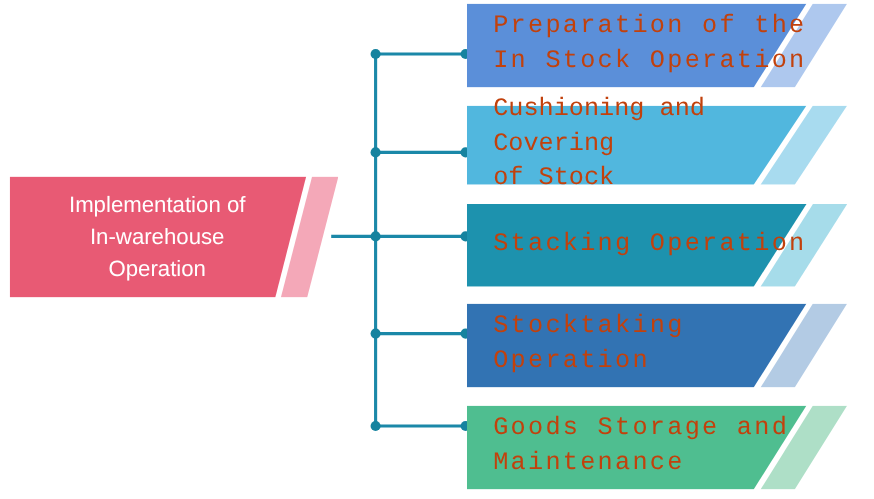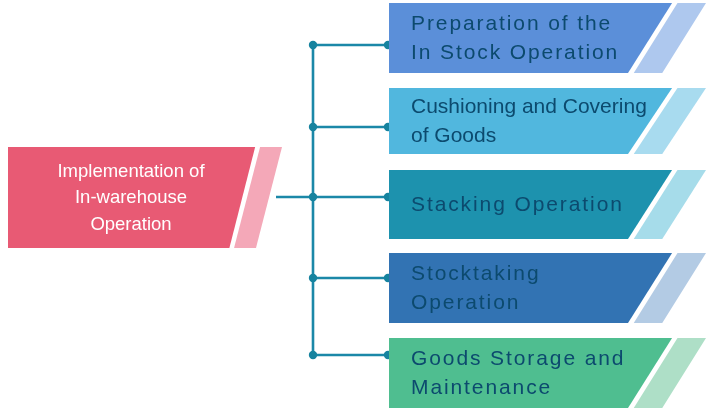--- a/index.html
+++ b/index.html
@@ -83,22 +83,22 @@
   }
   .leaf-label {
     position: absolute;
     left: 22px;
     top: 0;
     width: 262px;
     height: 100%;
     display: flex;
     flex-direction: column;
     justify-content: center;
-    color: #0c4a6e;
-    font-family: Liberation Sans, sans-serif;
+    color: #c2410c;
+    font-family: Liberation Mono, monospace;
     font-size: 21px;
     line-height: 1.36;
     white-space: pre-line;
   }
   .leaf-label.tight { letter-spacing: 0px; }
   .leaf-label.spaced { letter-spacing: 1.9px; }
 </style>
 </head>
 <body>
 
@@ -143,21 +143,21 @@
     <div class="leaf-stripe" style="background: rgb(174, 200, 238); clip-path: polygon(91% 0%, 100% 0%, 86.2% 100%, 77.2% 100%);"></div>
     <div class="leaf-body" style="background: rgb(91, 143, 217); clip-path: polygon(0% 0%, 89.3% 0%, 75.4% 100%, 0% 100%);"></div>
     <div class="leaf-label spaced">Preparation of the
 In Stock Operation</div>
   </div>
 
   <div class="leaf" style="top:88px;height:66px;">
     <div class="leaf-stripe" style="background: rgb(168, 219, 239); clip-path: polygon(91% 0%, 100% 0%, 86.2% 100%, 77.2% 100%);"></div>
     <div class="leaf-body" style="background: rgb(81, 183, 222); clip-path: polygon(0% 0%, 89.3% 0%, 75.4% 100%, 0% 100%);"></div>
     <div class="leaf-label tight">Cushioning and Covering
-of Goods</div>
+of Stock</div>
   </div>
 
   <div class="leaf" style="top:170px;height:69px;">
     <div class="leaf-stripe" style="background: rgb(166, 220, 234); clip-path: polygon(91% 0%, 100% 0%, 86.2% 100%, 77.2% 100%);"></div>
     <div class="leaf-body" style="background: rgb(29, 146, 174); clip-path: polygon(0% 0%, 89.3% 0%, 75.4% 100%, 0% 100%);"></div>
     <div class="leaf-label spaced">Stacking Operation</div>
   </div>
 
   <div class="leaf" style="top:338px;height:70px;">
     <div class="leaf-stripe" style="background: rgb(174, 223, 199); clip-path: polygon(91% 0%, 100% 0%, 86.2% 100%, 77.2% 100%);"></div>

